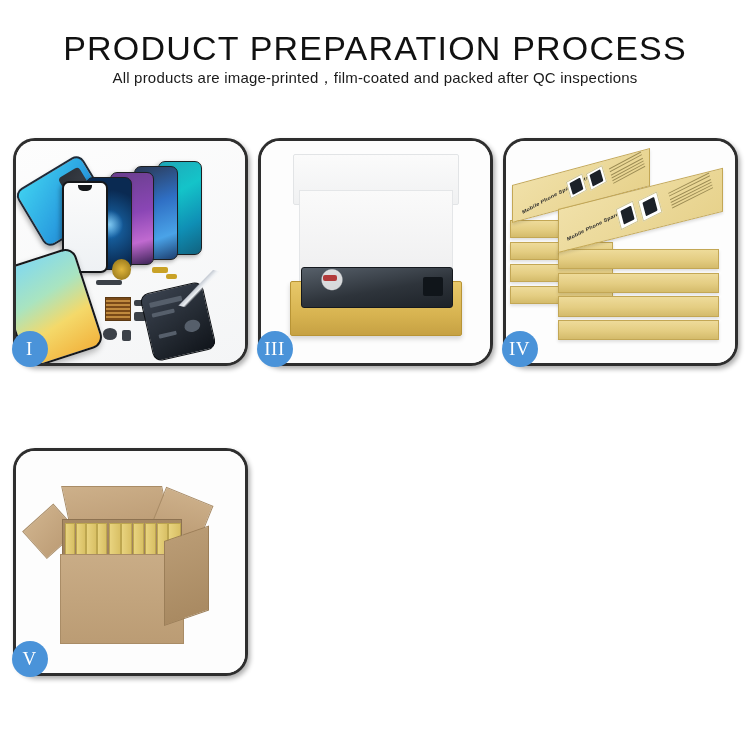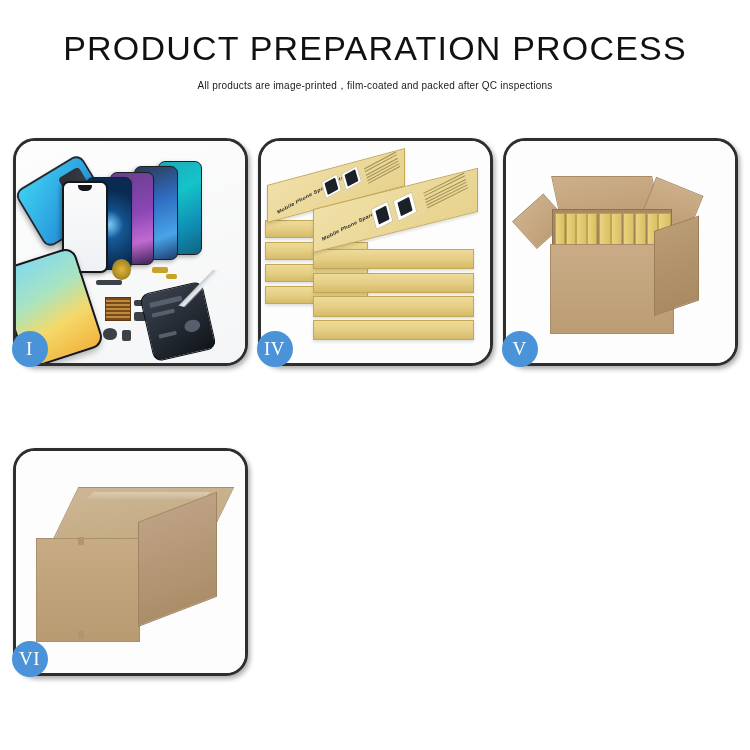--- a/index.html
+++ b/index.html
@@ -11,21 +11,21 @@
   }
   .page{position:relative;width:750px;height:590px;}
 
   .header{text-align:center;padding-top:30px;}
   .title{
     font-size:34px;letter-spacing:1.2px;color:#111111;
     font-weight:400;line-height:1.1;
     font-family:"Liberation Sans",sans-serif;
   }
   .subtitle{
-    margin-top:12px;font-size:10px;color:#1a1a1a;letter-spacing:.2px;
+    margin-top:2px;font-size:15px;color:#1a1a1a;letter-spacing:.2px;
   }
 
   .grid{
     position:absolute;left:0;top:138px;width:750px;
     display:grid;
     grid-template-columns:repeat(3,235px);
     grid-template-rows:228px 228px;
     column-gap:10px;row-gap:82px;
     justify-content:center;
   }
@@ -240,20 +240,33 @@
             <i style="left:58%;top:52%;width:26%;height:18%;border-radius:50%;"></i>
             <i style="left:14%;top:62%;width:30%;height:6%;"></i>
           </div>
           <div class="tweezer"></div>
         </div>
       </div>
       <div class="badge">I</div>
     </div>
 
 
+    <div class="panel">
+      <div class="panel-inner p3">
+        <div class="lid3"></div>
+        <div class="back3"></div>
+        <div class="tray3">
+          <div class="scr3">
+            <div class="rdot"></div>
+            <div class="kdot"></div>
+          </div>
+        </div>
+      </div>
+      <div class="badge">III</div>
+    </div>
 
     <div class="panel">
       <div class="panel-inner p4">
         <div class="stack">
 
           <div class="bx" style="left:0%;top:30%;width:46%;height:9%;"></div>
           <div class="bx" style="left:0%;top:42%;width:46%;height:9%;"></div>
           <div class="bx" style="left:0%;top:54%;width:46%;height:9%;"></div>
           <div class="bx" style="left:0%;top:66%;width:46%;height:9%;"></div>
 
@@ -321,30 +334,15 @@
             <div class="ybox" style="left:79%;top:6%;width:8%;height:92%;"></div>
             <div class="ybox" style="left:89%;top:6%;width:9%;height:92%;"></div>
           </div>
           <div class="c-front"></div>
           <div class="c-side"></div>
         </div>
       </div>
       <div class="badge">V</div>
     </div>
 
-    <div class="panel">
-      <div class="panel-inner p6">
-        <div class="sealed">
-          <div class="s-top">
-            <div class="tape"></div>
-          </div>
-          <div class="s-front">
-            <div class="ntch" style="left:40%;top:-2%;"></div>
-            <div class="ntch" style="left:40%;bottom:2%;"></div>
-          </div>
-          <div class="s-right"></div>
-        </div>
-      </div>
-      <div class="badge">VI</div>
-    </div>
 
   </div>
 </div>
 
 </body></html>

